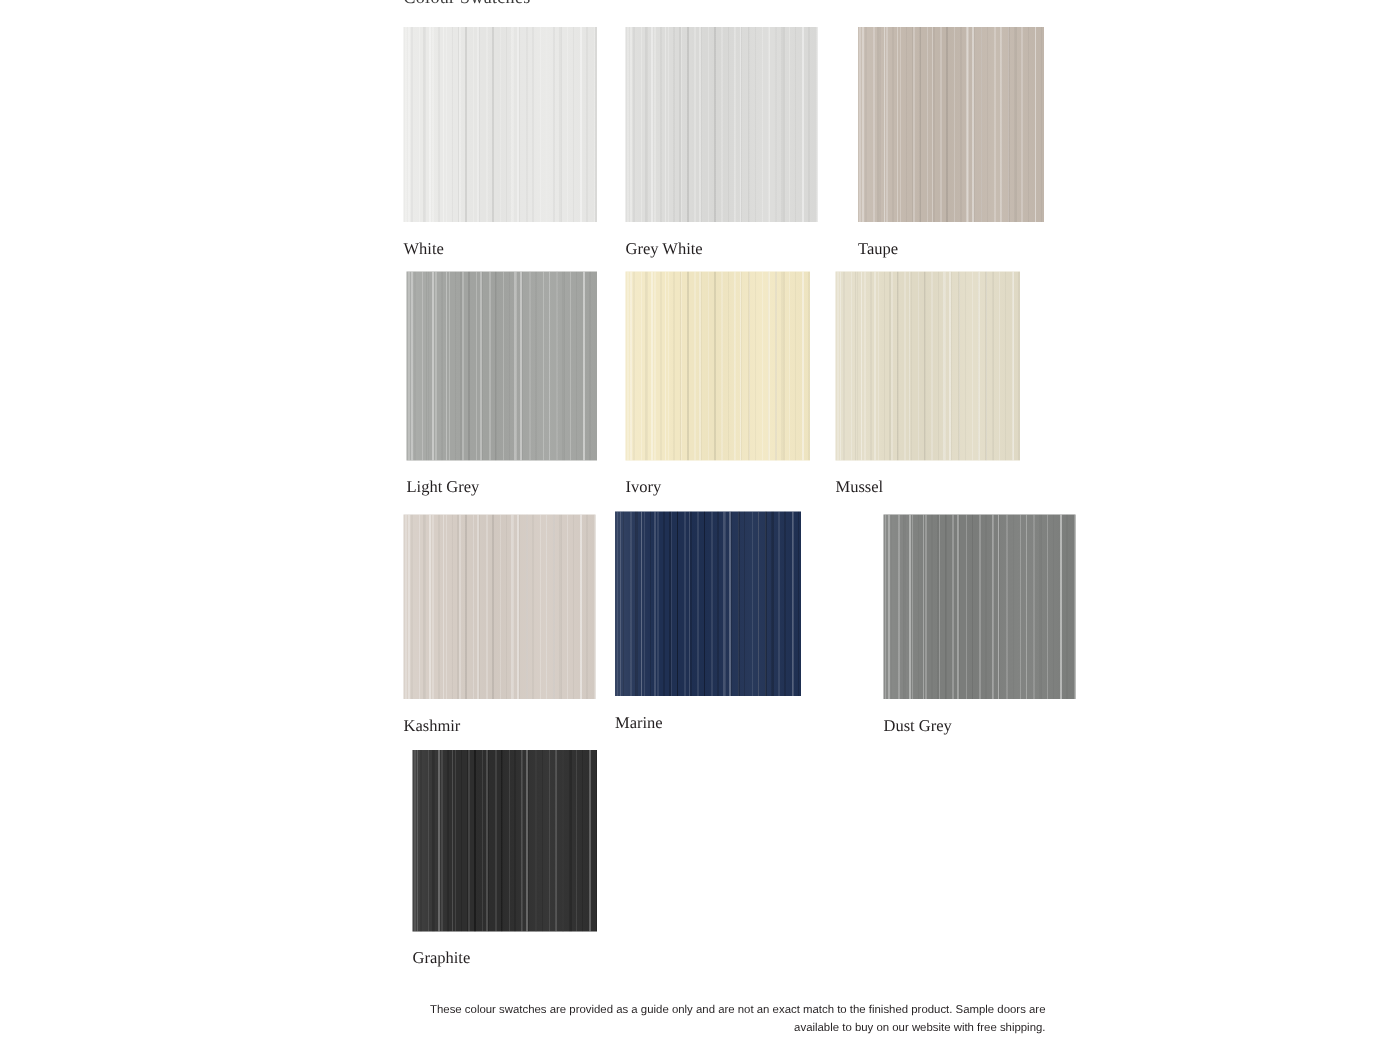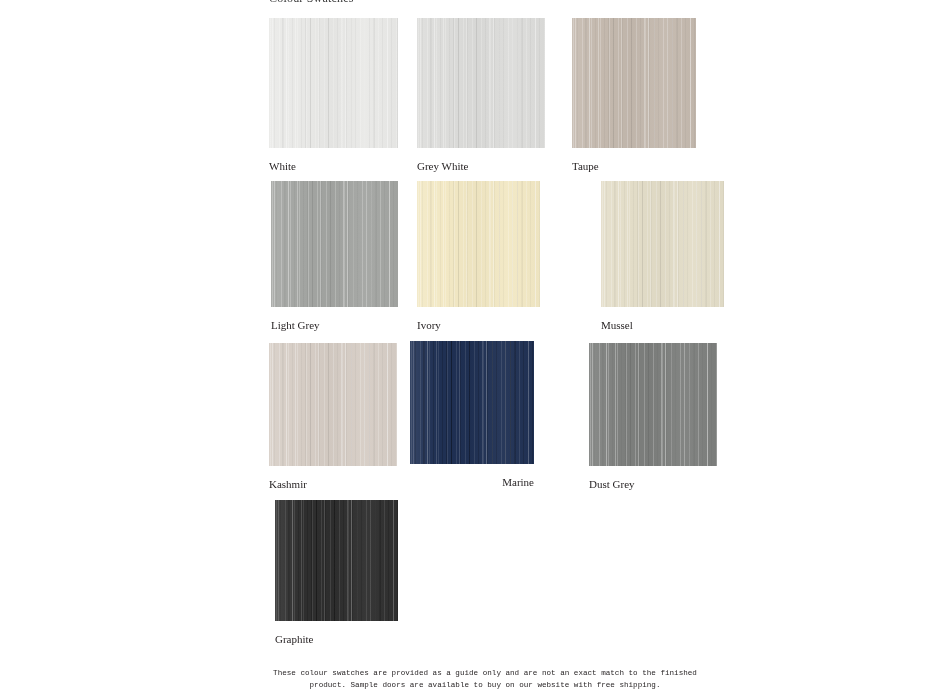--- a/index.html
+++ b/index.html
@@ -164,25 +164,25 @@
     white-space: nowrap;
     line-height: 13px;
   }
 
   
   #disclaimer {
     position: absolute;
     left: 257px;
     top: 659px;
     width: 424px;
-    font-family: Liberation Mono, monospace;
+    font-family: Liberation Sans, sans-serif;
     font-size: 7.6px;
     line-height: 12px;
     color: #231f20;
-    text-align: center;
+    text-align: right;
   }
 </style>
 </head>
 <body>
 
 <div id="swatch-sheet">
 
   <div class="heading-remnant">Colour Swatches</div>
 
   <div id="swatch-grid">
@@ -224,39 +224,39 @@
       </div>
       <div class="swatch-cell" style="left: 401px; top: 181px;">
         <div class="swatch-chip" style="width: 123px; height: 126px; background: rgb(242, 232, 196);">
           <div class="grain g1"></div>
           <div class="grain g2"></div>
           <div class="grain g3"></div>
           <div class="grain sheen"></div>
         </div>
         <div class="swatch-label">Ivory</div>
       </div>
-      <div class="swatch-cell" style="left: 541px; top: 181px; margin-left: 44px;">
+      <div class="swatch-cell" style="left: 541px; top: 181px;">
         <div class="swatch-chip" style="width: 123px; height: 126px; background: rgb(227, 221, 200);">
           <div class="grain g1"></div>
           <div class="grain g2"></div>
           <div class="grain g3"></div>
           <div class="grain sheen"></div>
         </div>
         <div class="swatch-label">Mussel</div>
       </div>
       <div class="swatch-cell" style="left: 253px; top: 343px;">
         <div class="swatch-chip" style="width: 128px; height: 123px; background: rgb(214, 205, 197);">
           <div class="grain g1"></div>
           <div class="grain g2"></div>
           <div class="grain g3"></div>
           <div class="grain sheen"></div>
         </div>
         <div class="swatch-label">Kashmir</div>
       </div>
-      <div class="swatch-cell" style="left: 394px; top: 341px; text-align: right;">
+      <div class="swatch-cell" style="left: 394px; top: 341px;">
         <div class="swatch-chip dark" style="width: 124px; height: 123px; background: rgb(31, 48, 83);">
           <div class="grain g1"></div>
           <div class="grain g2"></div>
           <div class="grain g3"></div>
           <div class="grain sheen"></div>
         </div>
         <div class="swatch-label">Marine</div>
       </div>
       <div class="swatch-cell" style="left: 541px; top: 343px; padding-left: 32px;">
         <div class="swatch-chip" style="width: 128px; height: 123px; background: rgb(125, 127, 125);">

